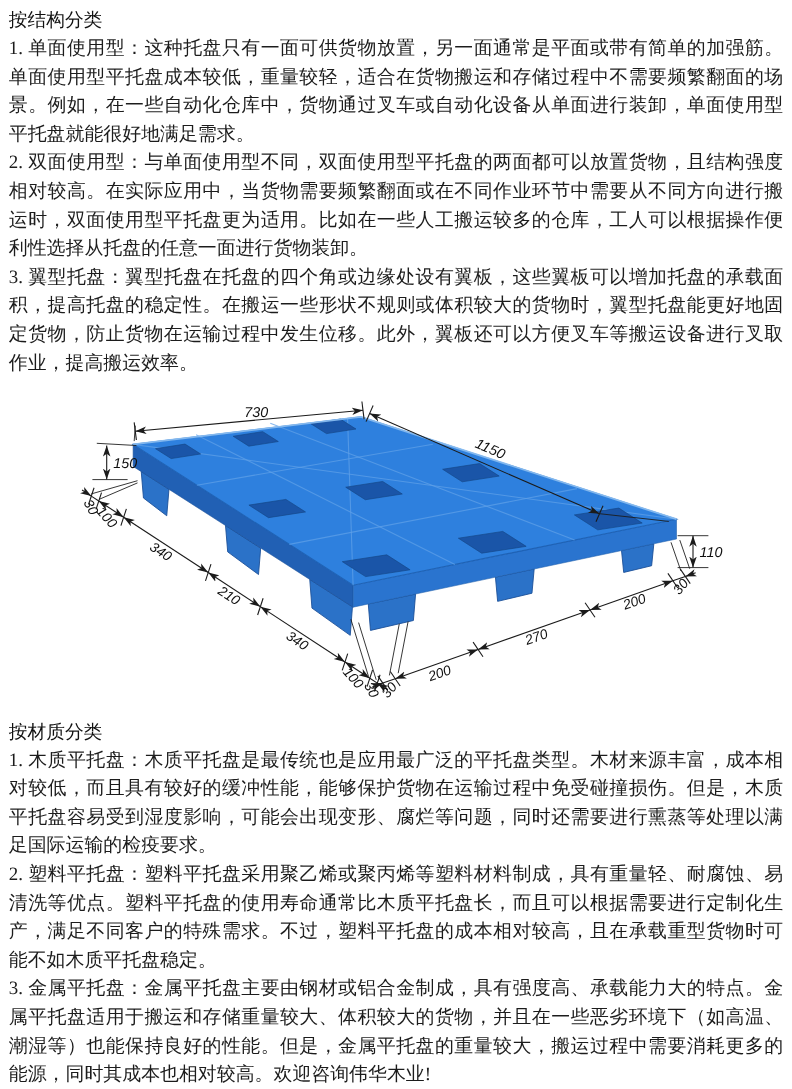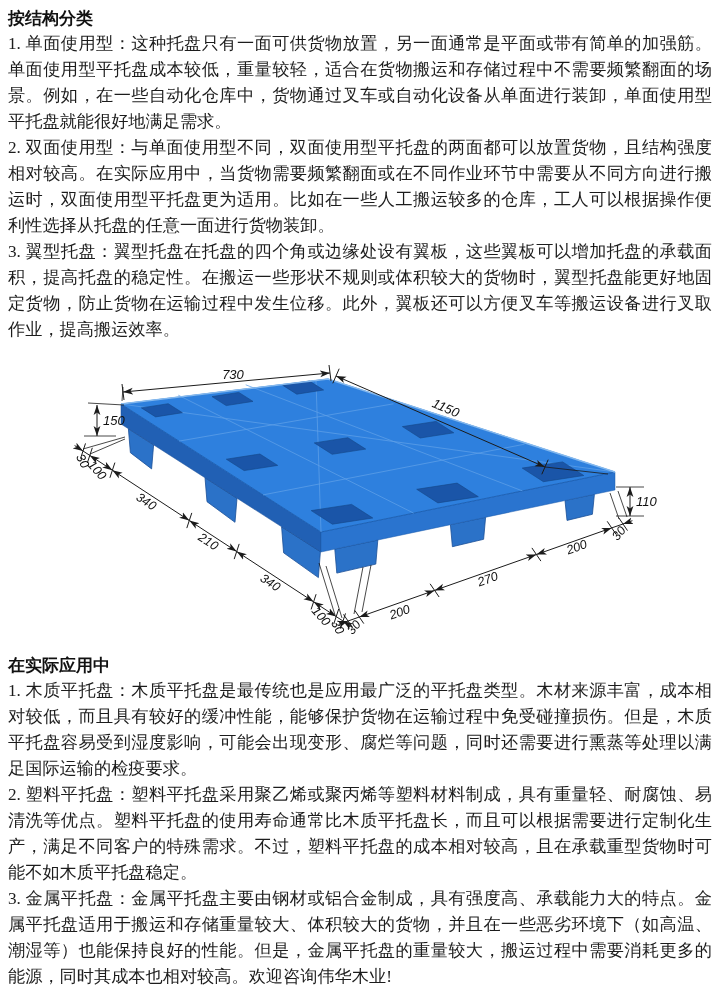--- a/index.html
+++ b/index.html
@@ -1,19 +1,19 @@
 <!DOCTYPE html>
 <html><head>
 <meta charset="utf-8">
 <style>
   html,body { margin:0; padding:0; background:#ffffff; }
   body { width:720px; font-family:"Liberation Serif", serif; color:#1c1c1c; }
   .doc { padding:6px 8px 0 8px; }
   h2.sec-head {
-    font-size:17px; line-height:25px; margin:0; font-weight:bold; color:#111;
+    font-size:17px; line-height:25px; margin:0; font-weight:normal; color:#111;
   }
   p.body-para {
     font-size:17.2px; line-height:26px; margin:0; color:#1c1c1c;
     text-align:justify; text-justify:inter-ideograph;
     letter-spacing:0;
   }
   .figure-wrap {
     width:625px; height:272px; margin:24px 0 14px 50px; position:relative;font-style:italic;
   }
   svg.pallet-svg { overflow:visible; display:block; }
@@ -166,18 +166,18 @@
           <text class="ct" transform="translate(299,263) rotate(-50)" text-anchor="middle">30</text>
           <text class="ct" transform="translate(343,249) rotate(-19)" text-anchor="middle">200</text>
           <text class="ct" transform="translate(431,216) rotate(-19)" text-anchor="middle">270</text>
           <text class="ct" transform="translate(520,184) rotate(-19)" text-anchor="middle">200</text>
           <text class="ct" transform="translate(564,169) rotate(-50)" text-anchor="middle">30</text>
         </g>
       </g>
     </svg>
   </div>
 
-  <h2 class="sec-head">在实际应用中</h2>
+  <h2 class="sec-head">按材质分类</h2>
   <p class="body-para">1. 木质平托盘：木质平托盘是最传统也是应用最广泛的平托盘类型。木材来源丰富，成本相对较低，而且具有较好的缓冲性能，能够保护货物在运输过程中免受碰撞损伤。但是，木质平托盘容易受到湿度影响，可能会出现变形、腐烂等问题，同时还需要进行熏蒸等处理以满足国际运输的检疫要求。</p>
   <p class="body-para">2. 塑料平托盘：塑料平托盘采用聚乙烯或聚丙烯等塑料材料制成，具有重量轻、耐腐蚀、易清洗等优点。塑料平托盘的使用寿命通常比木质平托盘长，而且可以根据需要进行定制化生产，满足不同客户的特殊需求。不过，塑料平托盘的成本相对较高，且在承载重型货物时可能不如木质平托盘稳定。</p>
   <p class="body-para">3. 金属平托盘：金属平托盘主要由钢材或铝合金制成，具有强度高、承载能力大的特点。金属平托盘适用于搬运和存储重量较大、体积较大的货物，并且在一些恶劣环境下（如高温、潮湿等）也能保持良好的性能。但是，金属平托盘的重量较大，搬运过程中需要消耗更多的能源，同时其成本也相对较高。欢迎咨询伟华木业!</p>
 
 </div>
 
 </body></html>

